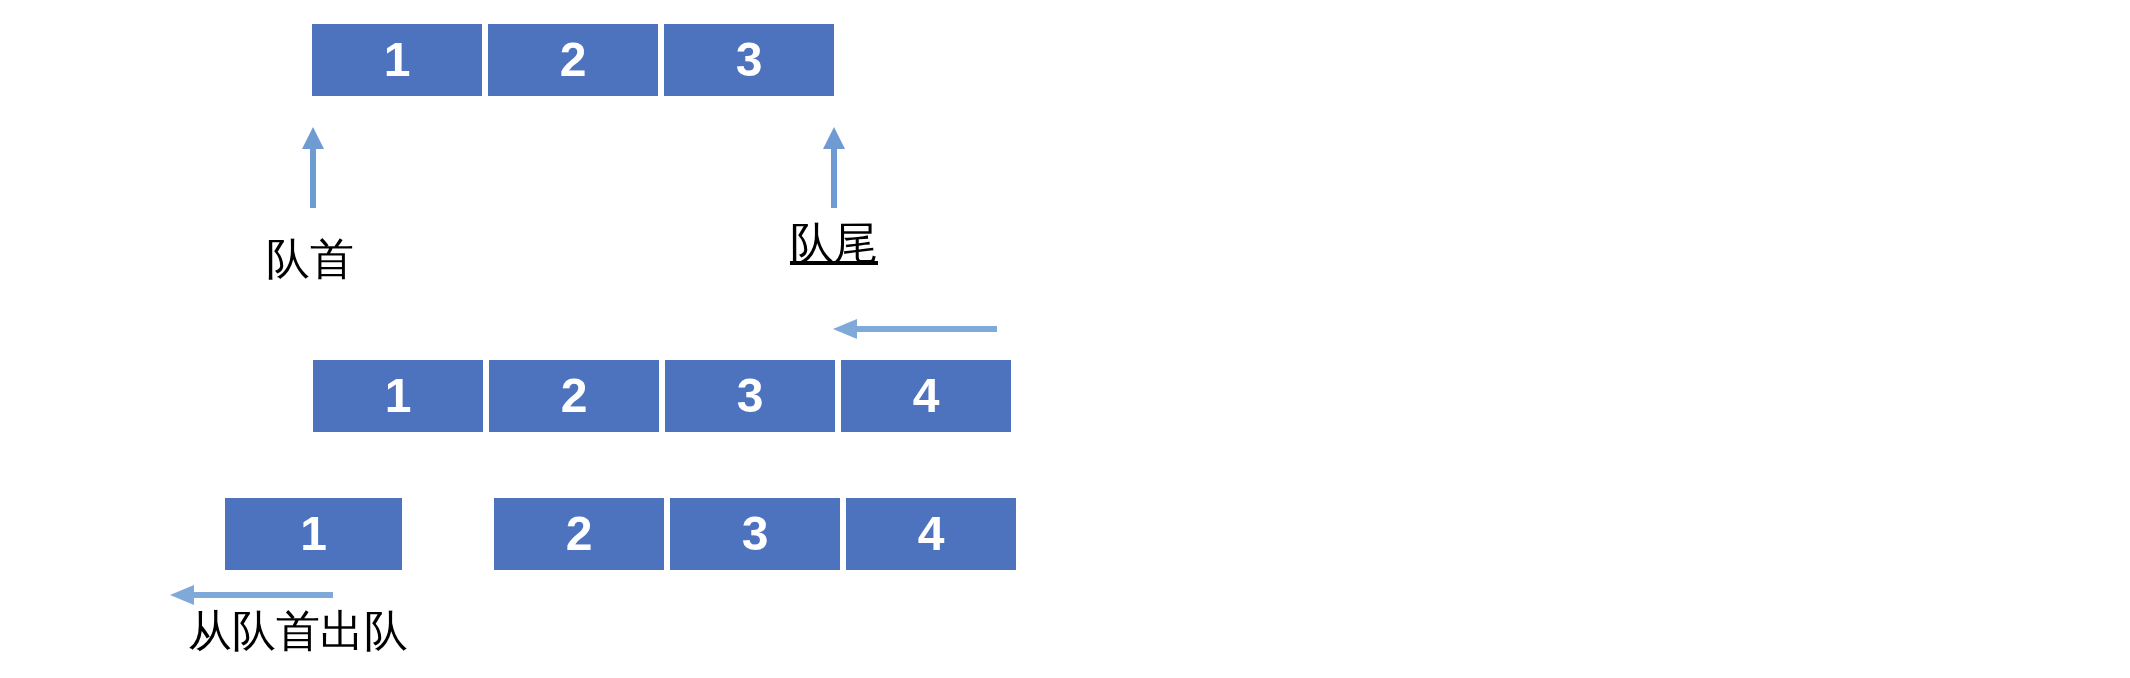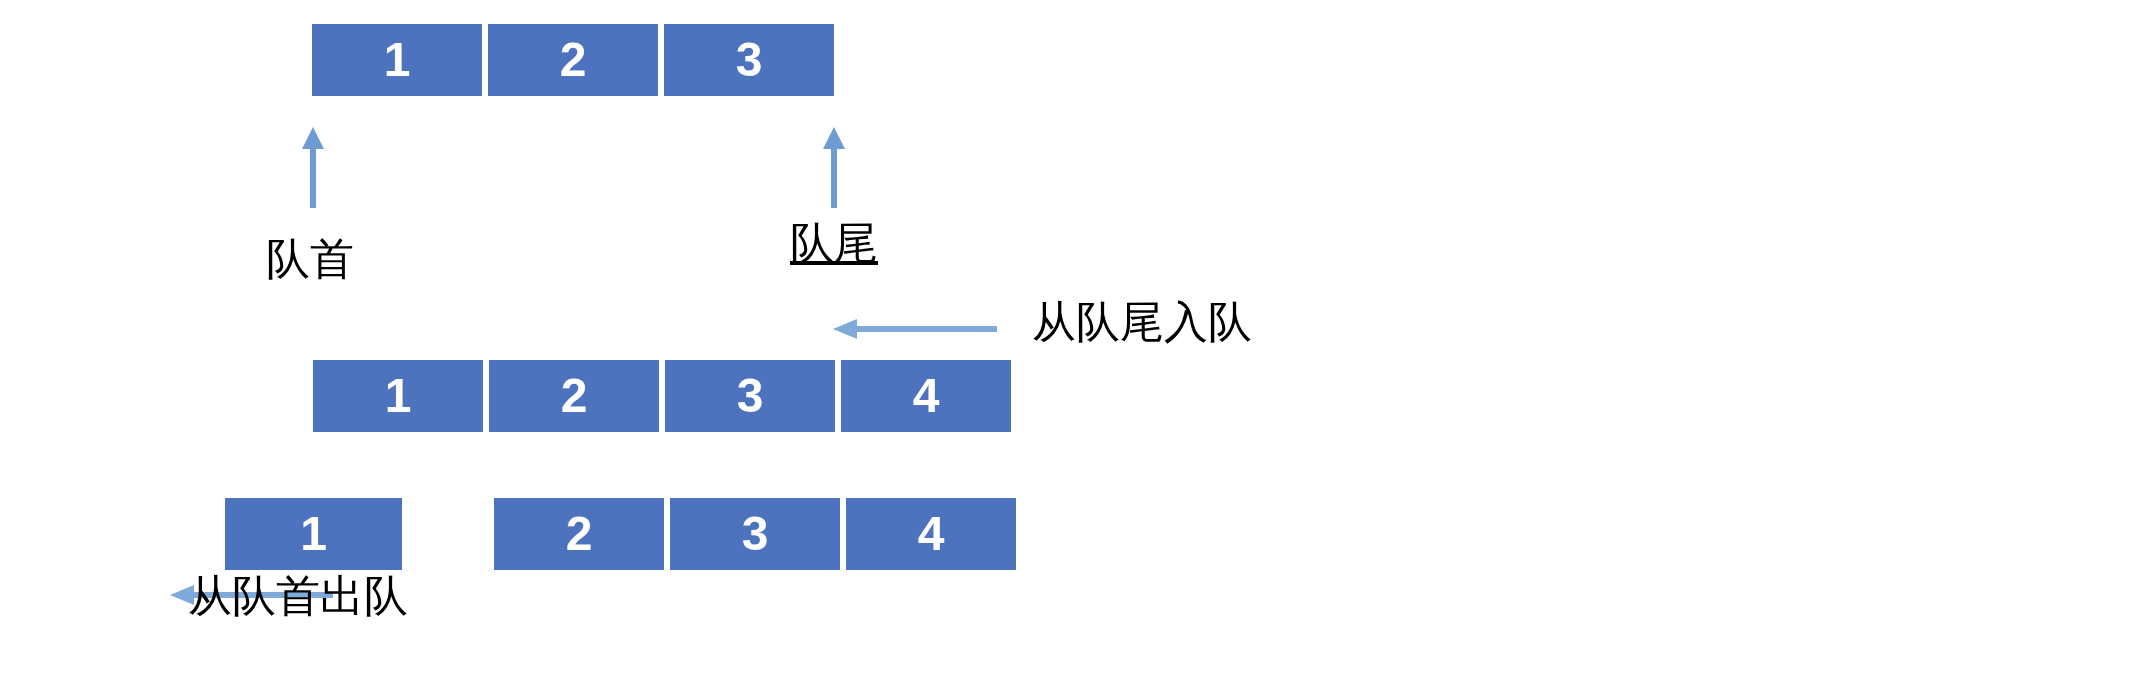--- a/index.html
+++ b/index.html
@@ -70,21 +70,21 @@
 
   #front-arrow{left:302px;top:127px;}
   #rear-arrow{left:823px;top:127px;}
   #front-label{left:266px;top:221px;margin-top:16px;}
   #rear-label{left:790px;top:221px;text-decoration:underline;}
 
   #enqueue-arrow{left:833px;top:319px;width:164px;}
   #enqueue-label{left:1032px;top:300px;}
 
   #dequeue-arrow{left:170px;top:585px;width:163px;}
-  #dequeue-label{left:188px;top:574px;}
+  #dequeue-label{left:188px;top:609px;}
 </style>
 </head>
 <body>
 
 <div class="canvas">
 
   <div class="queue-row" id="row-initial">
     <div class="cell">1</div>
     <div class="cell">2</div>
     <div class="cell">3</div>
@@ -98,21 +98,20 @@
     <div class="head"></div>
     <div class="shaft"></div>
   </div>
   <div class="cjk-label" id="front-label">队首</div>
   <div class="cjk-label" id="rear-label">队尾</div>
 
   <div class="h-arrow" id="enqueue-arrow">
     <div class="head"></div>
     <div class="shaft"></div>
   </div>
-  <div class="cjk-label" id="enqueue-label">从队尾入队</div>
 
   <div class="queue-row" id="row-enqueued">
     <div class="cell">1</div>
     <div class="cell">2</div>
     <div class="cell">3</div>
     <div class="cell">4</div>
   </div>
 
   <div class="cell wide" id="box-dequeued">1</div>
 

